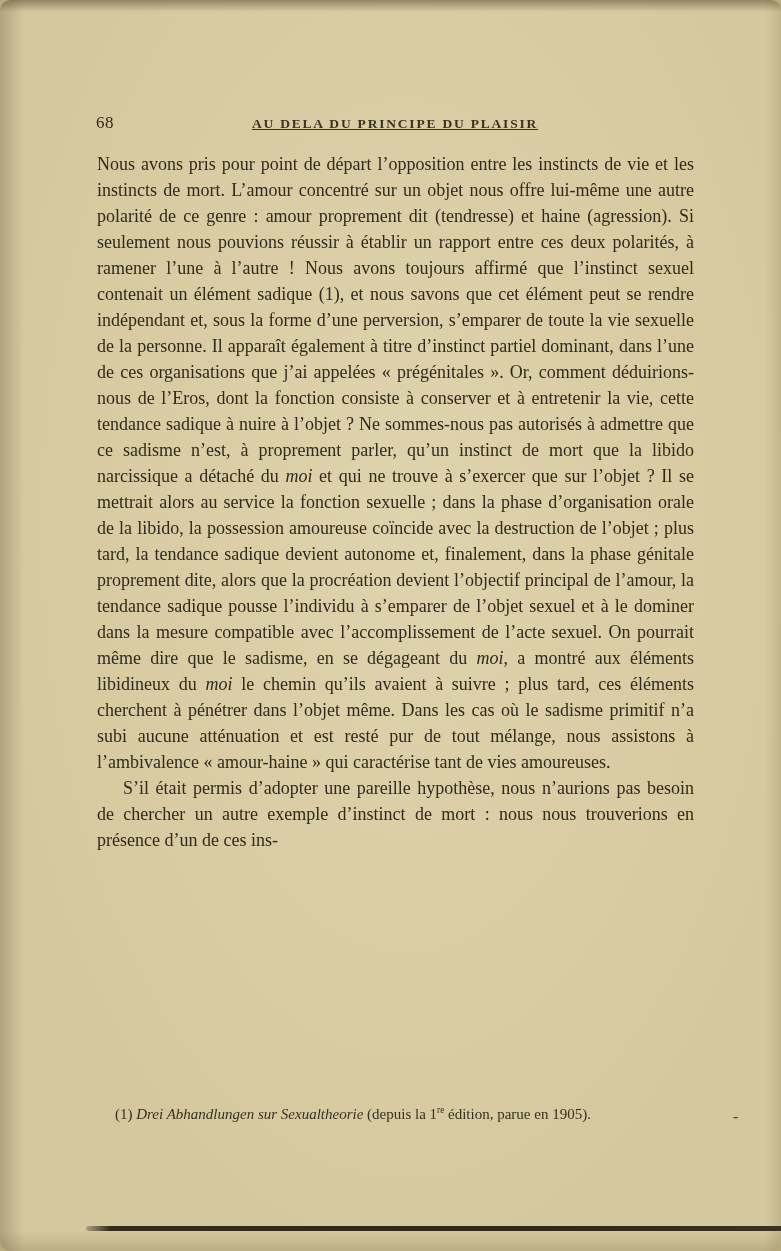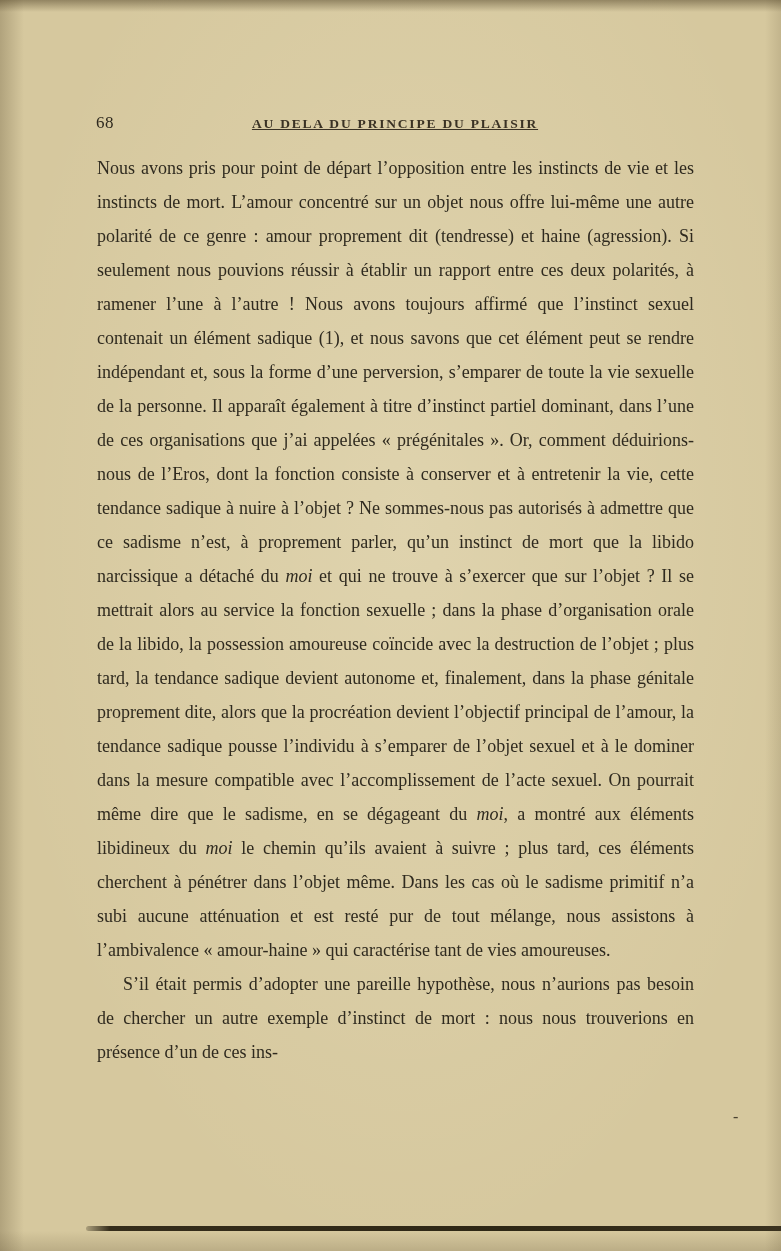--- a/index.html
+++ b/index.html
@@ -1,15 +1,15 @@
 <!DOCTYPE html>
 <html lang="fr"><head>
 <meta charset="utf-8">
 <style>
-  * { box-sizing: border-box; }
+  * { box-sizing: border-box; border-radius: 10px; }
   html, body { margin: 0; padding: 0; }
   body {
     width: 781px; height: 1251px;
     background: #b9aa7e;
     font-family: "Liberation Serif", "DejaVu Serif", serif;
     overflow: hidden;
   }
   .page {
     position: relative;
     width: 781px; height: 1251px;
@@ -39,21 +39,21 @@
     letter-spacing: 1.8px;
     color: #3a3224;
     white-space: nowrap;
     text-decoration: underline;
   }
   .body-text {
     position: absolute;
     left: 97px; top: 151px;
     width: 597px;
     font-size: 18px;
-    line-height: 34px;
+    line-height: 26px;
     text-align: justify;
     color: #2f2a1f;
   }
   .body-text p { margin: 0; }
   .body-text p.indent { text-indent: 26px; }
   .footnote {
     position: absolute;
     left: 99px; top: 1104px;
     width: 600px;
     font-size: 15px;
@@ -84,18 +84,19 @@
 
   <span class="page-number">68</span>
 
   <div class="running-head">AU DELA DU PRINCIPE DU PLAISIR</div>
 
   <div class="body-text">
     <p class="para"><span>Nous avons pris pour point de départ l’opposition entre les instincts de vie et les instincts de mort. L’amour concentré sur un objet nous offre lui-même une autre polarité de ce genre : amour proprement dit (tendresse) et haine (agression). Si seulement nous pouvions réussir à établir un rapport entre ces deux polarités, à ramener l’une à l’autre ! Nous avons toujours affirmé que l’instinct sexuel contenait un élément sadique (1), et nous savons que cet élément peut se rendre indépendant et, sous la forme d’une perversion, s’emparer de toute la vie sexuelle de la personne. Il apparaît également à titre d’instinct partiel dominant, dans l’une de ces organisations que j’ai appelées « prégénitales ». Or, comment déduirions-nous de l’Eros, dont la fonction consiste à conserver et à entretenir la vie, cette tendance sadique à nuire à l’objet ? Ne sommes-nous pas autorisés à admettre que ce sadisme n’est, à proprement parler, qu’un instinct de mort que la libido narcissique a détaché du </span><span style="font-style: italic;">moi</span><span> et qui ne trouve à s’exercer que sur l’objet ? Il se mettrait alors au service la fonction sexuelle ; dans la phase d’organisation orale de la libido, la possession amoureuse coïncide avec la destruction de l’objet ; plus tard, la tendance sadique devient autonome et, finalement, dans la phase génitale proprement dite, alors que la procréation devient l’objectif principal de l’amour, la tendance sadique pousse l’individu à s’emparer de l’objet sexuel et à le dominer dans la mesure compatible avec l’accomplissement de l’acte sexuel. On pourrait même dire que le sadisme, en se dégageant du </span><span style="font-style: italic;">moi</span><span>, a montré aux éléments libidineux du </span><span style="font-style: italic;">moi</span><span> le chemin qu’ils avaient à suivre ; plus tard, ces éléments cherchent à pénétrer dans l’objet même. Dans les cas où le sadisme primitif n’a subi aucune atténuation et est resté pur de tout mélange, nous assistons à l’ambivalence « amour-haine » qui caractérise tant de vies amoureuses.</span></p>
     <p class="para indent"><span>S’il était permis d’adopter une pareille hypothèse, nous n’aurions pas besoin de chercher un autre exemple d’instinct de mort : nous nous trouverions en présence d’un de ces ins-</span></p>
   </div>
 
+  <div class="footnote"><span>(1) </span><span style="font-style: italic;">Drei Abhandlungen sur Sexualtheorie</span><span> (depuis la 1</span><sup>re</sup><span> édition, parue en 1905).</span></div>
 
   <span class="margin-mark">-</span>
 
   <div class="bottom-edge-line"></div>
 
 </div>
 
 </body></html>

